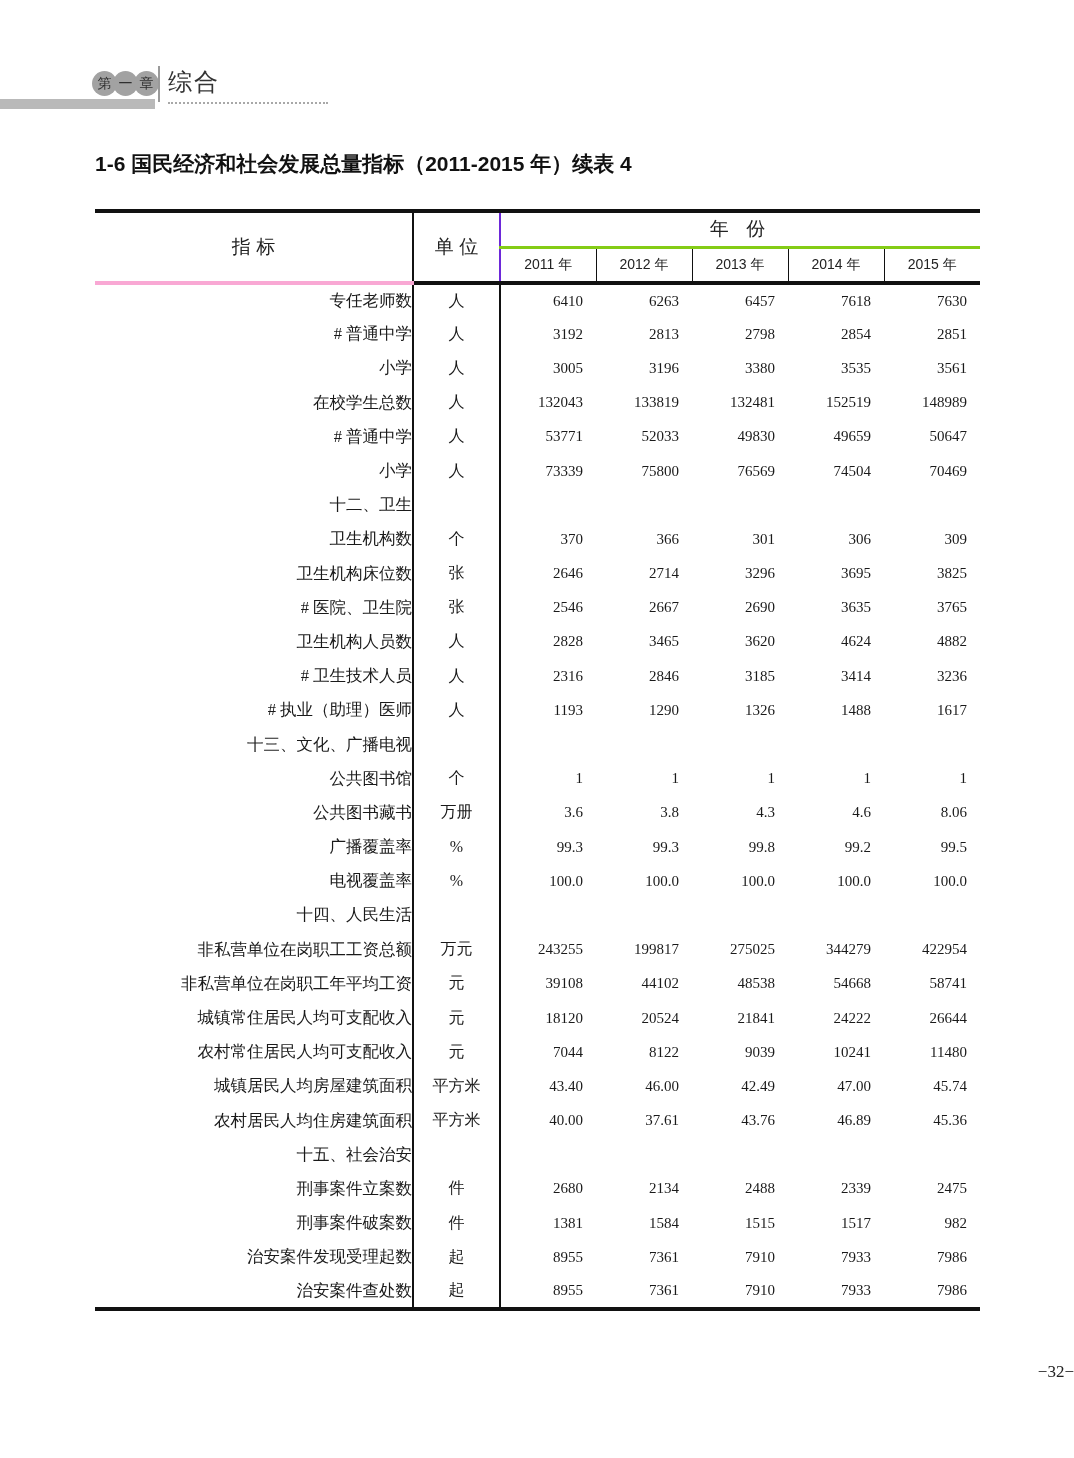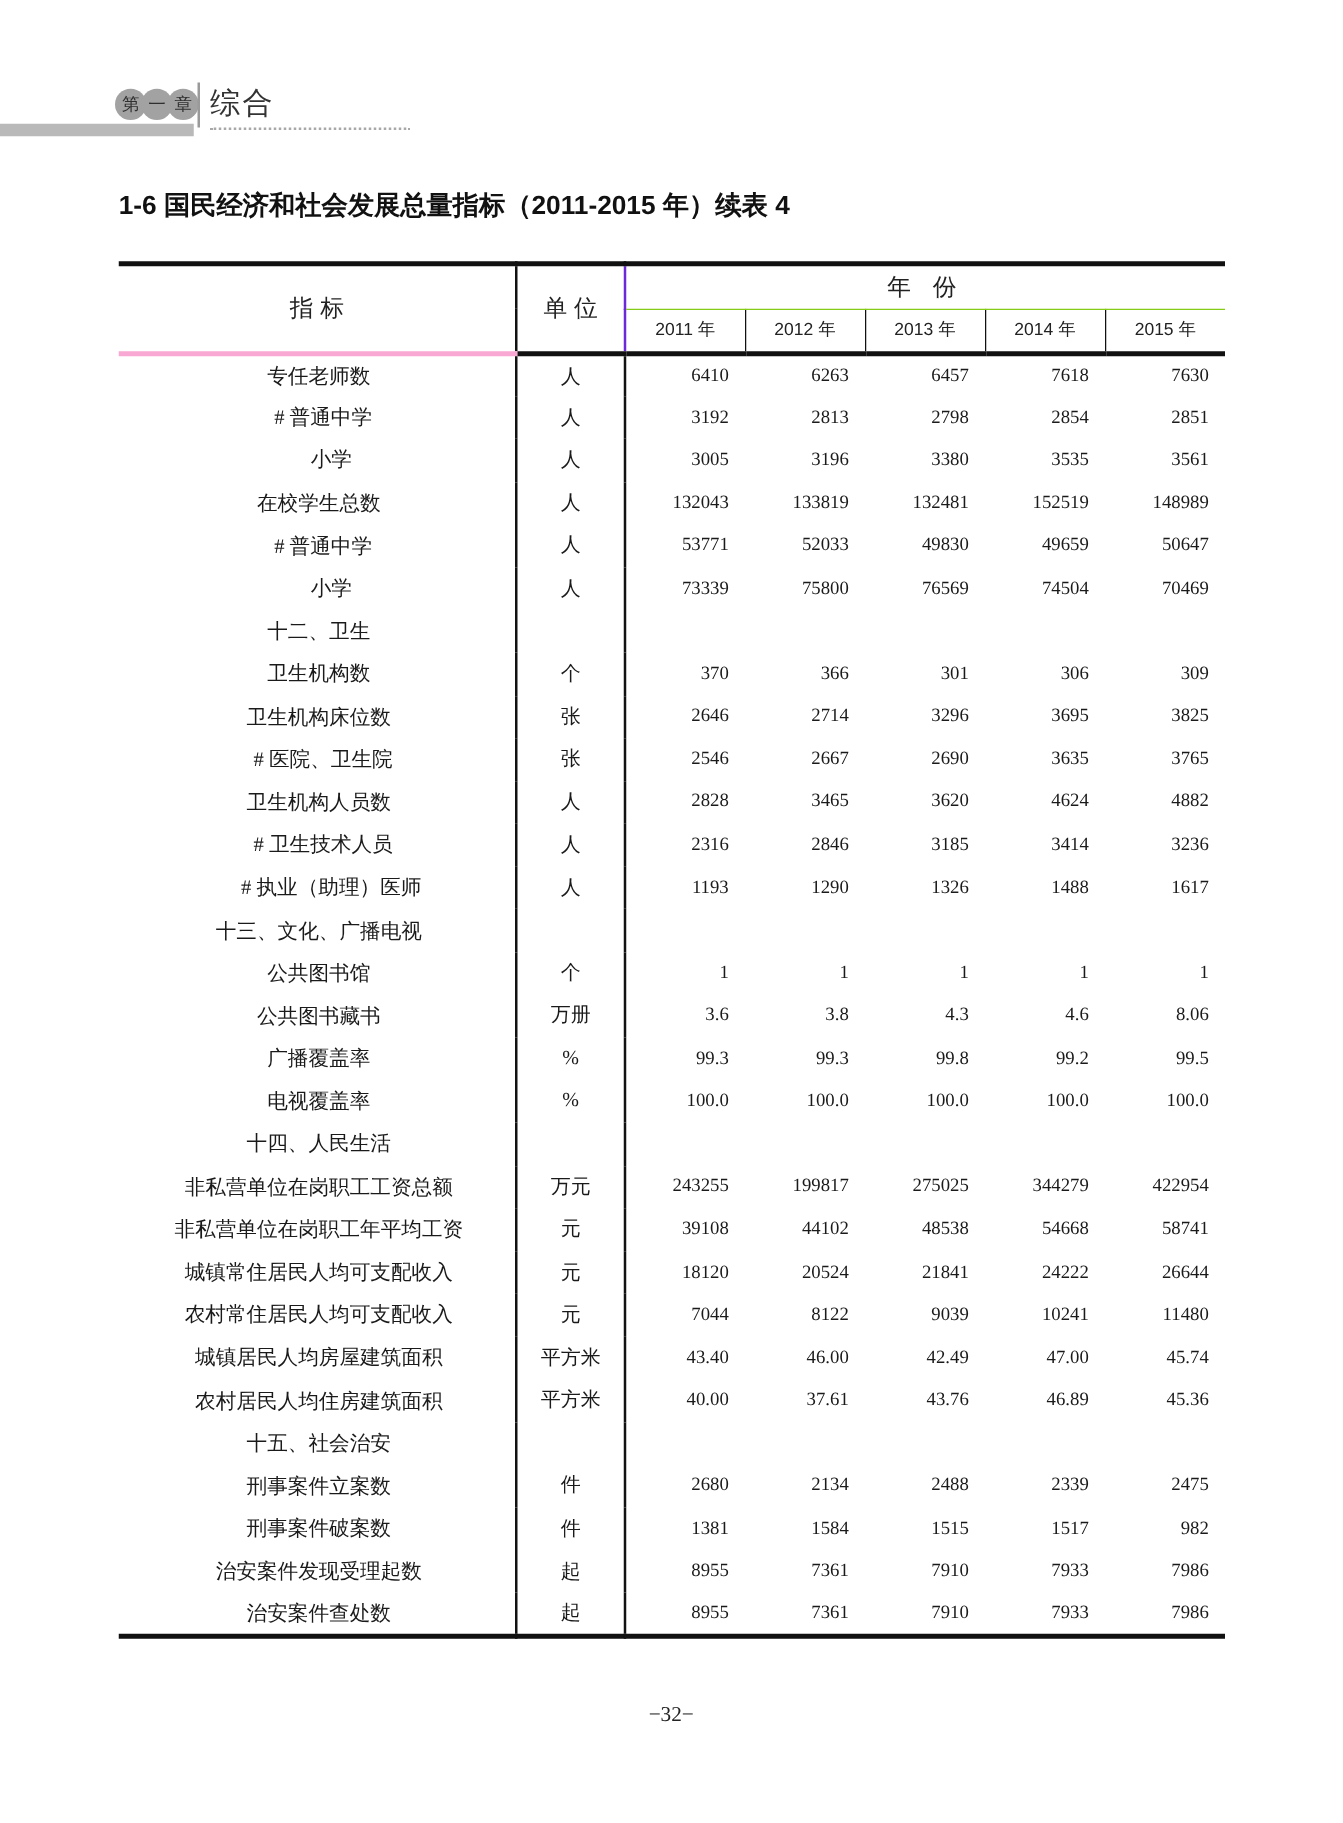--- a/index.html
+++ b/index.html
@@ -84,29 +84,29 @@
   }
   
   thead th {
     font-family: "Liberation Sans", sans-serif;
     font-size: 19px;
     color: #222;
     text-align: center;
   }
   th.h-indicator { border-right: 2px solid #111; border-bottom: 4px solid #f9a8d4; height: 72px; }
   th.h-unit      { border-right: 2px solid #6d28d9; border-bottom: 4px solid #111; }
-  th.h-yeargroup { border-bottom: 1px solid #84cc16; height: 36px; letter-spacing: 6px; }
+  th.h-yeargroup { border-bottom: 3px solid #84cc16; height: 36px; letter-spacing: 6px; }
   th.h-year      { border-bottom: 4px solid #111; height: 36px; font-size: 14px; }
   th.h-year + th.h-year { border-left: 1px solid #111; }
 
   
   tbody td { height: 34.2px; font-size: 15.5px; color: #1a1a1a; }
   td.c-indicator {
     border-right: 2px solid #111;
-    text-align: center;
+    text-align: right;
     padding-left: 3px;
     font-size: 16.5px;
   }
   td.c-indicator.indent-1 { padding-left: 10px; }
   td.c-indicator.indent-2 { padding-left: 23px; }
   td.c-unit {
     border-right: 2px solid #111;
     text-align: center;
     font-size: 16px;
   }
@@ -115,21 +115,21 @@
     padding-right: 13px;
     font-family: "Liberation Serif", serif;
     font-size: 15px;
   }
 
   
   .page-number {
     position: absolute;
     left: 0; top: 1362px;
     width: 1074px;
-    text-align: center;
+    text-align: right;
     font-family: "Liberation Serif", serif;
     font-size: 17px;
     color: #222;
   }
 </style>
 </head>
 <body>
 
 <div class="page">
 

